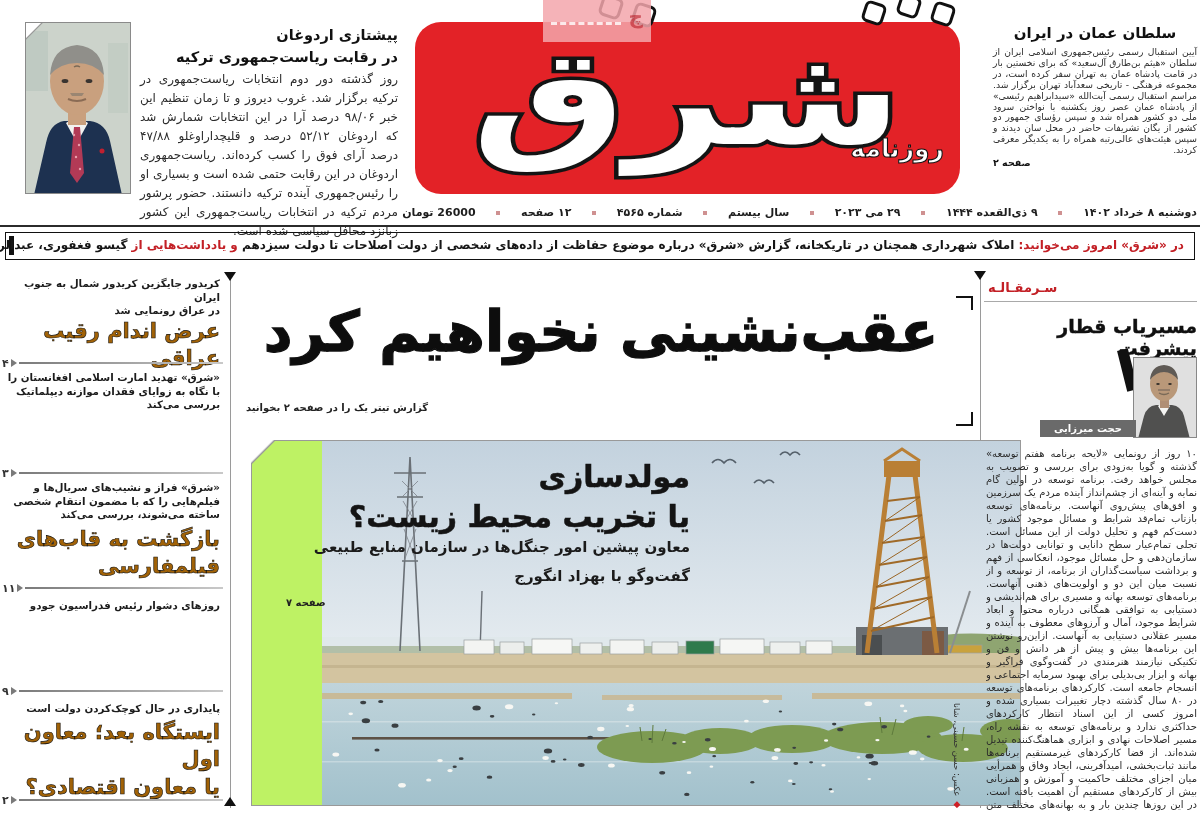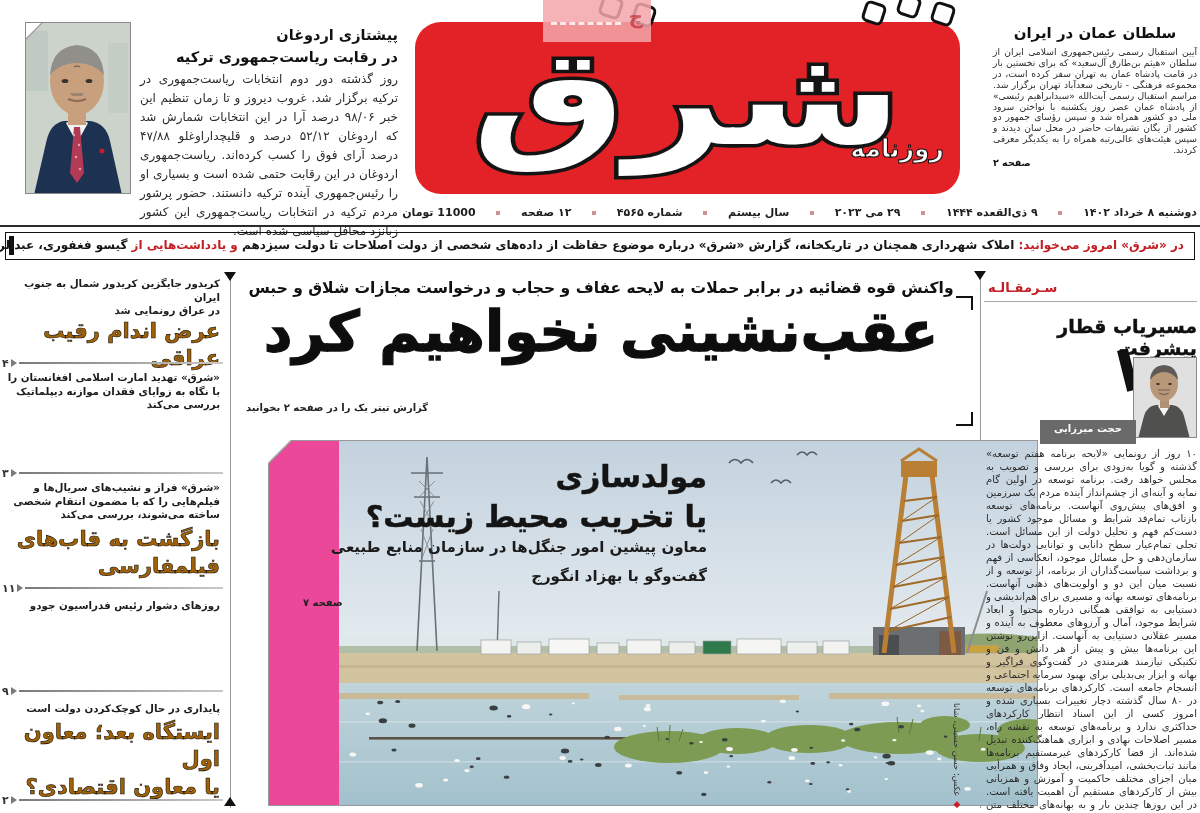--- a/index.html
+++ b/index.html
@@ -64,35 +64,35 @@
 
   
   #center-kicker { left:240px; top:279px; width:722px; text-align:center; font-size:15.5px; font-weight:bold; color:#111; }
   #main-headline { left:240px; top:299px; width:722px; text-align:center; font-size:56px; font-weight:bold; color:#0d0d0d; letter-spacing:-1px; }
   #headline-note { left:246px; top:402px; font-size:10px; font-weight:bold; color:#222; }
   .bracket { left:956px; width:17px; height:14px; }
   #bracket-top { top:296px; border-top:2.5px solid #111; border-right:2.5px solid #111; }
   #bracket-bottom { top:412px; border-bottom:2.5px solid #111; border-right:2.5px solid #111; }
 
   
-  #main-photo { left:268px; top:440px; width:770px; height:366px; border:1px solid #999; background:#ec4899; }
+  #main-photo { left:251px; top:440px; width:770px; height:366px; border:1px solid #999; background:#bef264; }
   #photo-overlay { position:absolute; right:330px; left:28px; top:16px; text-align:right; z-index:4; }
   .photo-title { font-size:30px; font-weight:bold; color:#141414; line-height:40px; -webkit-text-stroke:0.5px #141414; }
   .photo-sub { font-size:15px; font-weight:bold; color:#1b1b1b; line-height:21px; }
   #photo-page { font-size:10px; font-weight:bold; color:#222; text-align:left; margin-top:10px; padding-left:6px; }
   #photo-credit { left:952px; top:684px; height:125px; writing-mode:vertical-rl; font-size:8.5px; color:#333; letter-spacing:0.5px; }
   #credit-diamond { color:#cf1f26; font-size:9px; }
 
   
   #edit-label { left:988px; top:280px; font-size:13px; font-weight:bold; color:#c32026; }
   #edit-label-line { left:984px; top:301px; width:213px; height:1px; background:#a9a9a9; }
   #edit-title { left:986px; top:315px; width:211px; text-align:right; font-size:19px; font-weight:bold; color:#101010; -webkit-text-stroke:0.4px #101010; }
   #author-photo { left:1133px; top:357px; width:64px; height:81px; border:1px solid #888; background:#e2e2e2; overflow:hidden; }
   #author-wedge { left:1122px; top:349px; width:11px; height:42px; background:#101010; transform:rotate(-14deg); }
-  #author-tag { left:1040px; top:420px; width:96px; height:24px; background:#6a6a6a; color:#fff; font-size:10px; font-weight:bold; text-align:center; line-height:17px; }
+  #author-tag { left:1040px; top:420px; width:96px; height:17px; background:#6a6a6a; color:#fff; font-size:10px; font-weight:bold; text-align:center; line-height:17px; }
   #edit-body { left:986px; top:447px; width:211px; height:364px; font-size:10px; line-height:13px; overflow:hidden; }
 </style>
 </head>
 <body>
 
 <div id="page">
 
   <div class="abs" id="erdogan-photo">
     <div class="fold"></div>
     <svg width="106" height="172" viewBox="0 0 106 172">
@@ -152,21 +152,21 @@
     <span class="dl">۹ ذی‌القعده ۱۴۴۴</span>
     <span class="dl-sep"></span>
     <span class="dl">۲۹ می ۲۰۲۳</span>
     <span class="dl-sep"></span>
     <span class="dl">سال بیستم</span>
     <span class="dl-sep"></span>
     <span class="dl">شماره ۴۵۶۵</span>
     <span class="dl-sep"></span>
     <span class="dl">۱۲ صفحه</span>
     <span class="dl-sep"></span>
-    <span class="dl">11000 تومان</span>
+    <span class="dl">26000 تومان</span>
   </div>
   <div class="abs" id="rule-top"></div>
 
   <div class="abs" id="today-strip">
     <div id="strip-bar"></div>
     <div id="strip-line">
       <span class="strip-red">در «شرق» امروز می‌خوانید: </span><span>املاک شهرداری همچنان در تاریکخانه، گزارش «شرق» درباره موضوع حفاظت از داده‌های شخصی از دولت اصلاحات تا دولت سیزدهم </span><span class="strip-red">و یادداشت‌هایی از</span><span> گیسو فغفوری، عبدالرضا ناصرمقدسی</span>
     </div>
   </div>
 
@@ -220,21 +220,20 @@
     <span class="div-arrow"></span>
       <span class="div-line"></span>
   </div>
 
   <div class="abs vrule" style="left:230px; top:274px; height:534px;"></div>
   <div class="abs cap-down" style="left:224px; top:272px;"></div>
   <div class="abs cap-up" style="left:224px; top:797px;"></div>
   <div class="abs vrule" style="left:980px; top:274px; height:534px;"></div>
   <div class="abs cap-down" style="left:974px; top:271px;"></div>
 
-  <div class="abs" id="center-kicker">واکنش قوه قضائیه در برابر حملات به لایحه عفاف و حجاب و درخواست مجازات شلاق و حبس</div>
   <div class="abs fat" id="main-headline">عقب‌نشینی نخواهیم کرد</div>
   <div class="abs" id="headline-note">گزارش تیتر یک را در صفحه ۲ بخوانید</div>
   <div class="abs bracket" id="bracket-top"></div>
   <div class="abs bracket" id="bracket-bottom"></div>
 
   <div class="abs" id="main-photo">
     <div class="fold" style="width:24px; height:24px;"></div>
     <svg width="698" height="364" viewBox="0 0 698 364">
       <defs>
         <linearGradient id="skyg" x1="0" y1="0" x2="0" y2="1">

